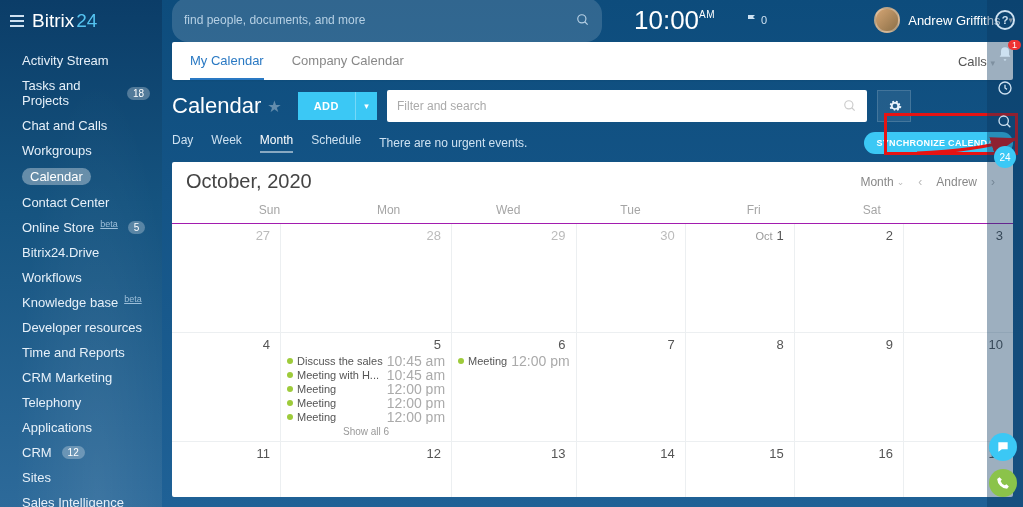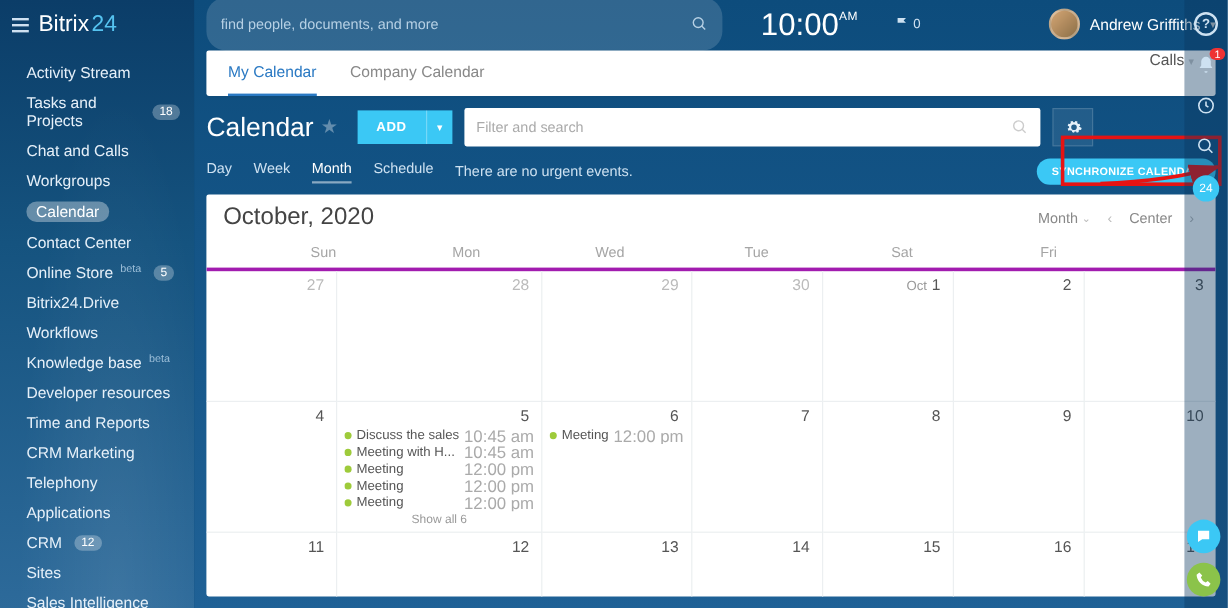--- a/index.html
+++ b/index.html
@@ -12,38 +12,38 @@
 .logo-row { display:flex; align-items:center; gap:8px; padding:10px 10px 14px 10px;}
 .hamburger { width:14px; height:12px; display:flex; flex-direction:column; justify-content:space-between; cursor:pointer;}
 .hamburger span { height:2px; background:#cfe1f1; display:block;}
 .logo { font-size:19px; color:#fff; font-weight:400;}
 .logo .num { color:#55c3f0; font-weight:300; margin-left:2px;}
 .nav { list-style:none; padding: 2px 0; }
 .nav li { padding: 5px 12px 5px 22px; font-size:13px; color:#e6f0f9; cursor:pointer; display:flex; align-items:center; gap:6px;}
 .nav li .pill { background: rgba(255,255,255,0.18); border-radius:10px; padding:1px 8px;}
 .nav li.selected .pill { background: rgba(255,255,255,0.35); color:#fff;}
 .nav li .badge { background: rgba(255,255,255,0.28); color:#fff; font-size:10px; border-radius:8px; padding:1px 6px; margin-left:4px;}
-.nav li .beta { font-size:9px; color:#9dbfd9; position:relative; top:-4px;}
+.nav li .beta { font-size:9px; color:#9dbfd9; position:relative; top:-4px;text-decoration:underline;}
 
 
 .main { flex:1; display:flex; flex-direction:column; background: linear-gradient(180deg,#0d4c7c 0%, #1f6196 100%); position:relative; }
 .topbar { height:36px; display:flex; align-items:center; padding:4px 10px 0 10px; gap:12px;}
 .search-global { flex:0 0 430px; background: rgba(255,255,255,0.15); border-radius:16px; height:44px; display:flex; align-items:center; padding:0 12px; color:#cde1f1;}
 .search-global input { background:transparent; border:none; outline:none; color:#cde1f1; flex:1; font-size:12px;}
 .search-global input::placeholder { color:#b6d0e4;}
 .clock { color:#fff; font-size:26px; font-weight:300; margin-left:20px;}
 .clock small { font-size:10px; vertical-align: top; position:relative; top:4px; letter-spacing:0.5px;}
 .flag { color:#cfe1f1; font-size:11px; margin-left:20px; display:flex; align-items:center; gap:4px;}
 .spacer { flex:1;}
 .user { display:flex; align-items:center; gap:8px; color:#fff; font-size:13px; cursor:pointer;}
 .avatar { width:26px; height:26px; border-radius:50%; background:linear-gradient(135deg,#d4a574,#8b6f47); border:2px solid rgba(255,255,255,0.3);}
 .chev { font-size:9px; color:#ccc;}
 
 
-.tabs-bar { background:#fff; margin:6px 10px 0 10px; border-radius:2px; display:flex; padding:0 18px; height:38px; box-shadow:0 1px 2px rgba(0,0,0,0.05);}
+.tabs-bar { background:#fff; margin:6px 10px 0 10px; border-radius:2px; display:flex; align-items:center; padding:0 18px; height:38px; box-shadow:0 1px 2px rgba(0,0,0,0.05);}
 .tab { font-size:13px; color:#888; padding:10px 0; margin-right:28px; cursor:pointer;}
 .tab.active { color:#2a79c3; border-bottom:2px solid #2a79c3;}
 .more-link { margin-left:auto; color:#555; font-size:13px; cursor:pointer;}
 
 
 .toolbar { display:flex; align-items:center; padding:10px 10px 6px 10px; gap:10px;}
 .cal-title { color:#fff; font-size:22px; font-weight:300; margin-right:6px; display:flex; align-items:center; gap:6px;}
 .star { color:rgba(255,255,255,0.35); font-size:16px;}
 .btn-add-grp { display:flex;}
 .btn-add { background:#3bc8f5; color:#fff; font-size:11px; font-weight:600; letter-spacing:0.5px; border:none; padding:8px 16px; cursor:pointer;}
@@ -66,21 +66,21 @@
 
 .arrow-svg { position:absolute; left:753px; top:131px; width:110px; height:26px; pointer-events:none;}
 
 
 .cal-body { background:#fff; margin:0 10px 10px 10px; flex:1; display:flex; flex-direction:column; border-radius:2px; overflow:hidden;}
 .cal-head { display:flex; align-items:center; padding:8px 14px 6px 14px;}
 .month-title { font-size:20px; font-weight:300; color:#444;}
 .head-right { margin-left:auto; display:flex; align-items:center; gap:10px; color:#888; font-size:12px;}
 .sel-small { cursor:pointer; display:flex; align-items:center; gap:3px;}
 .nav-btn { color:#bbb; cursor:pointer; padding:2px 4px;}
-.dow-row { display:grid; grid-template-columns: repeat(7,1fr); border-bottom:3px solid #a21caf;}
+.dow-row { display:grid; grid-template-columns: repeat(7,1fr); border-bottom:1px solid #a21caf;}
 .dow { text-align:right; padding:4px 12px 6px 0; font-size:12px; color:#a5a5a5;}
 .grid { display:grid; grid-template-columns: repeat(7,1fr); grid-auto-rows: 1fr; flex:1;}
 .cell { border-right:1px solid #eceff1; border-bottom:1px solid #eceff1; padding:4px 6px; position:relative; min-height:80px; font-size:12px;}
 .cell:nth-child(7n){ border-right:none;}
 .daynum { text-align:right; color:#555; font-size:13px; padding-right:4px;}
 .daynum.other { color:#bbb;}
 .daynum .mo-label { font-size:11px; color:#999; margin-right:4px;text-align:right;}
 .events { margin-top:2px;}
 .ev { display:flex; align-items:center; gap:4px; font-size:11px; color:#555; line-height:14px; white-space:nowrap; overflow:hidden;}
 .ev .dot { width:6px; height:6px; border-radius:50%; background:#9ecb3b; flex-shrink:0;}
@@ -255,31 +255,31 @@
 
     <div class="cal-body">
       <div class="cal-head">
         <div class="month-title">October, 2020</div>
         <div class="head-right">
           <div class="sel-small">
               <span>Month</span> 
               <span style="font-size:9px;color:#bbb;">⌄</span>
             </div>
           <span class="nav-btn">‹</span>
-          <span>Center</span>
+          <span>Andrew</span>
           <span class="nav-btn">›</span>
         </div>
       </div>
       <div class="dow-row" id="dow-row">
           <div class="dow">Sun</div>
           <div class="dow">Mon</div>
           <div class="dow">Wed</div>
           <div class="dow">Tue</div>
+          <div class="dow">Fri</div>
           <div class="dow">Sat</div>
-          <div class="dow">Fri</div>
         </div>
       <div class="grid" id="grid">
           <div class="cell">
             <div class="daynum other"><span>27</span></div>
           </div>
           <div class="cell">
             <div class="daynum other"><span>28</span></div>
           </div>
           <div class="cell">
             <div class="daynum other"><span>29</span></div>

